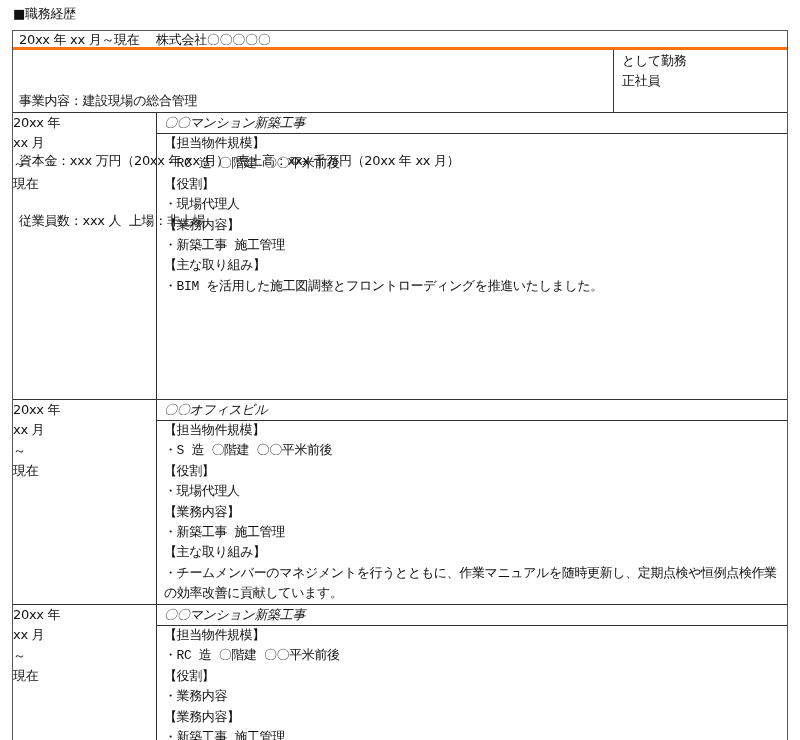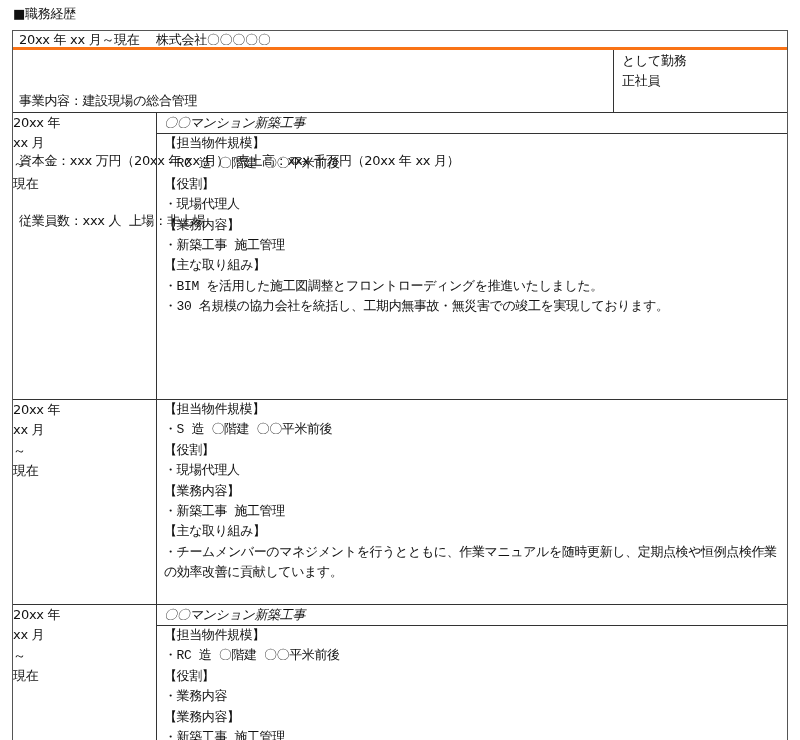--- a/index.html
+++ b/index.html
@@ -86,33 +86,33 @@
         <div class="job-name">〇〇マンション新築工事</div>
         <div class="job-details">
           <div>【担当物件規模】</div>
           <div>・RC 造 〇階建 〇〇平米前後</div>
           <div>【役割】</div>
           <div>・現場代理人</div>
           <div>【業務内容】</div>
           <div>・新築工事 施工管理</div>
           <div>【主な取り組み】</div>
           <div>・BIM を活用した施工図調整とフロントローディングを推進いたしました。</div>
-          <div>・30 名規模の協力会社を統括し、工期内無事故・無災害での竣工を実現しております。</div>
         </div>
       </div>
     </div>
 
     <div class="job job2">
       <div class="job-period">
         <div>20xx 年</div>
         <div>xx 月</div>
         <div>～</div>
         <div>現在</div>
       </div>
       <div class="job-body">
+        <div class="job-name">〇〇オフィスビル</div>
         <div class="job-details">
           <div>【担当物件規模】</div>
           <div>・S 造 〇階建 〇〇平米前後</div>
           <div>【役割】</div>
           <div>・現場代理人</div>
           <div>【業務内容】</div>
           <div>・新築工事 施工管理</div>
           <div>【主な取り組み】</div>
           <div>・チームメンバーのマネジメントを行うとともに、作業マニュアルを随時更新し、定期点検や恒例点検作業の効率改善に貢献しています。</div>
         </div>

